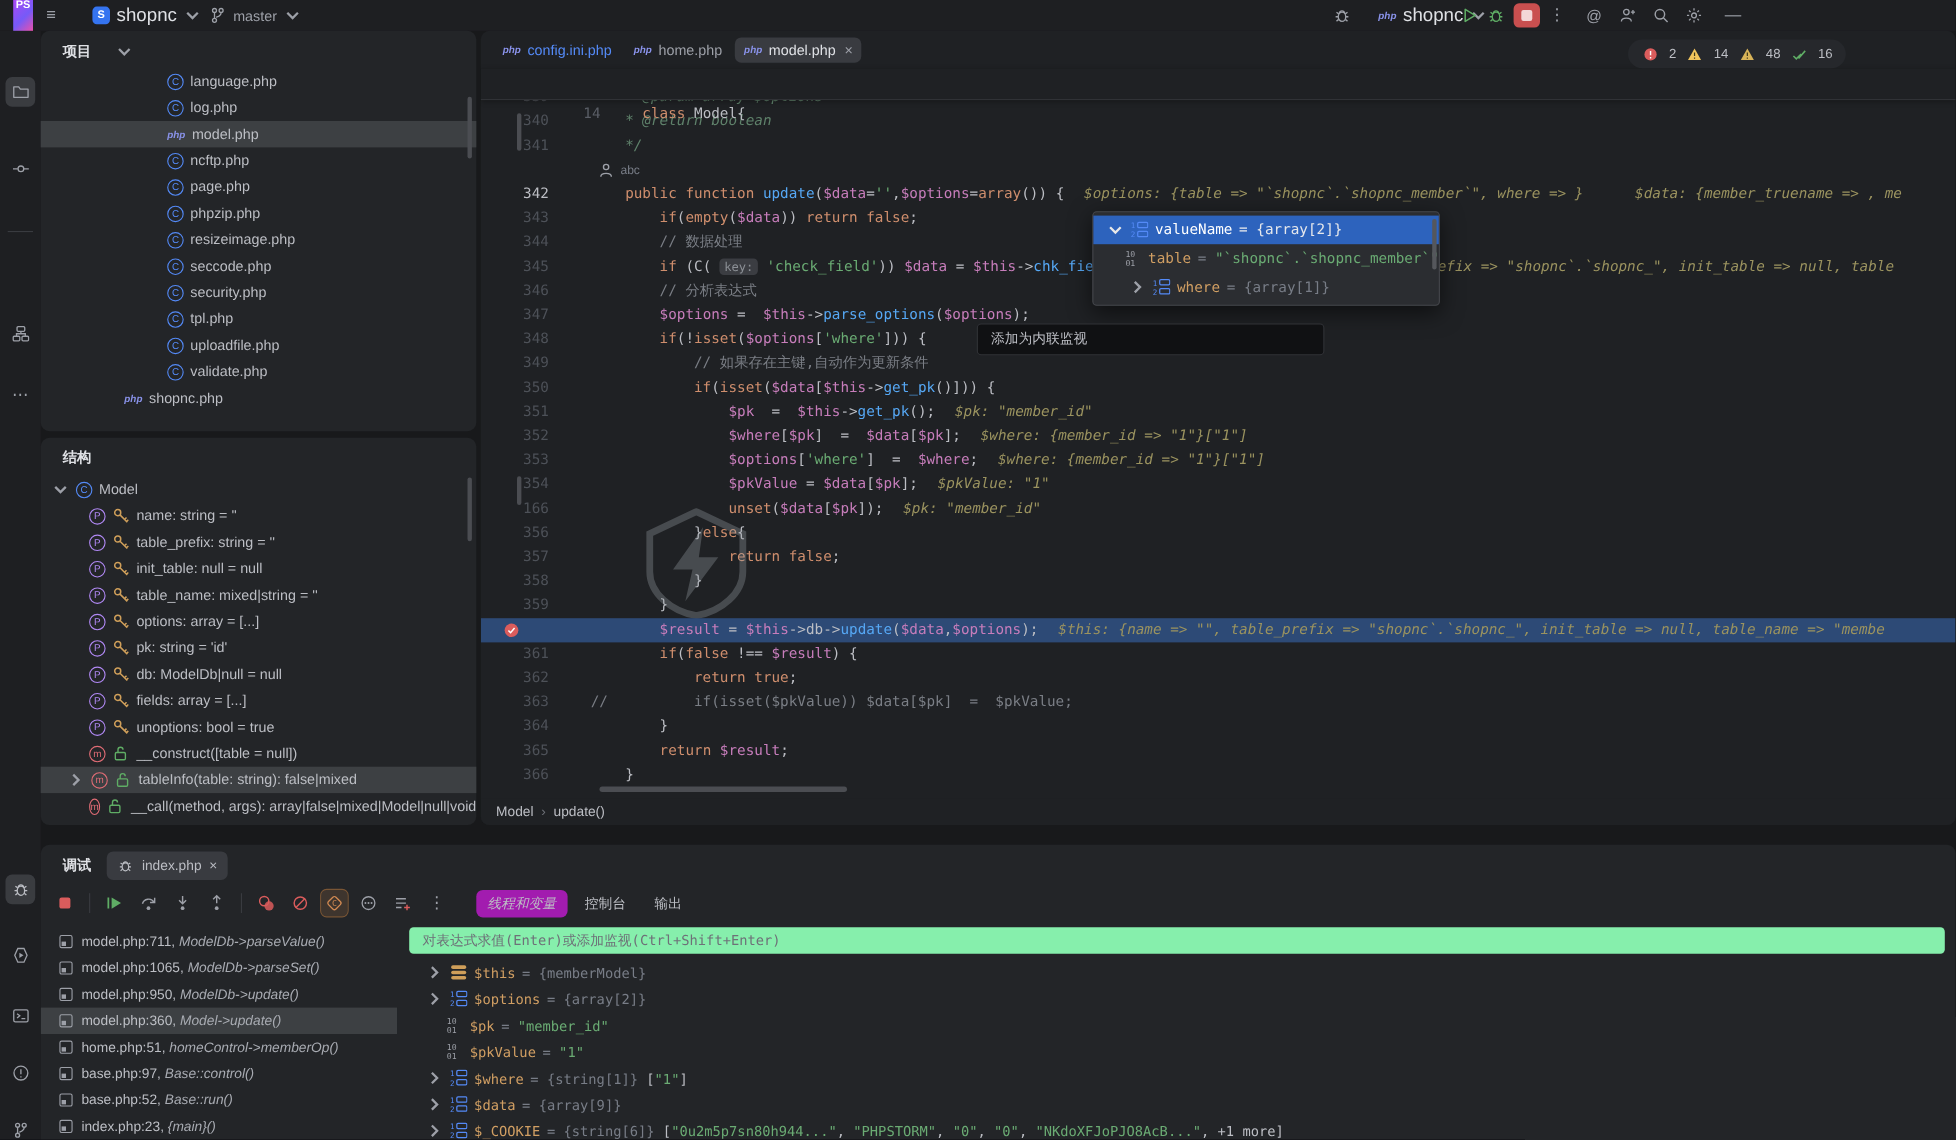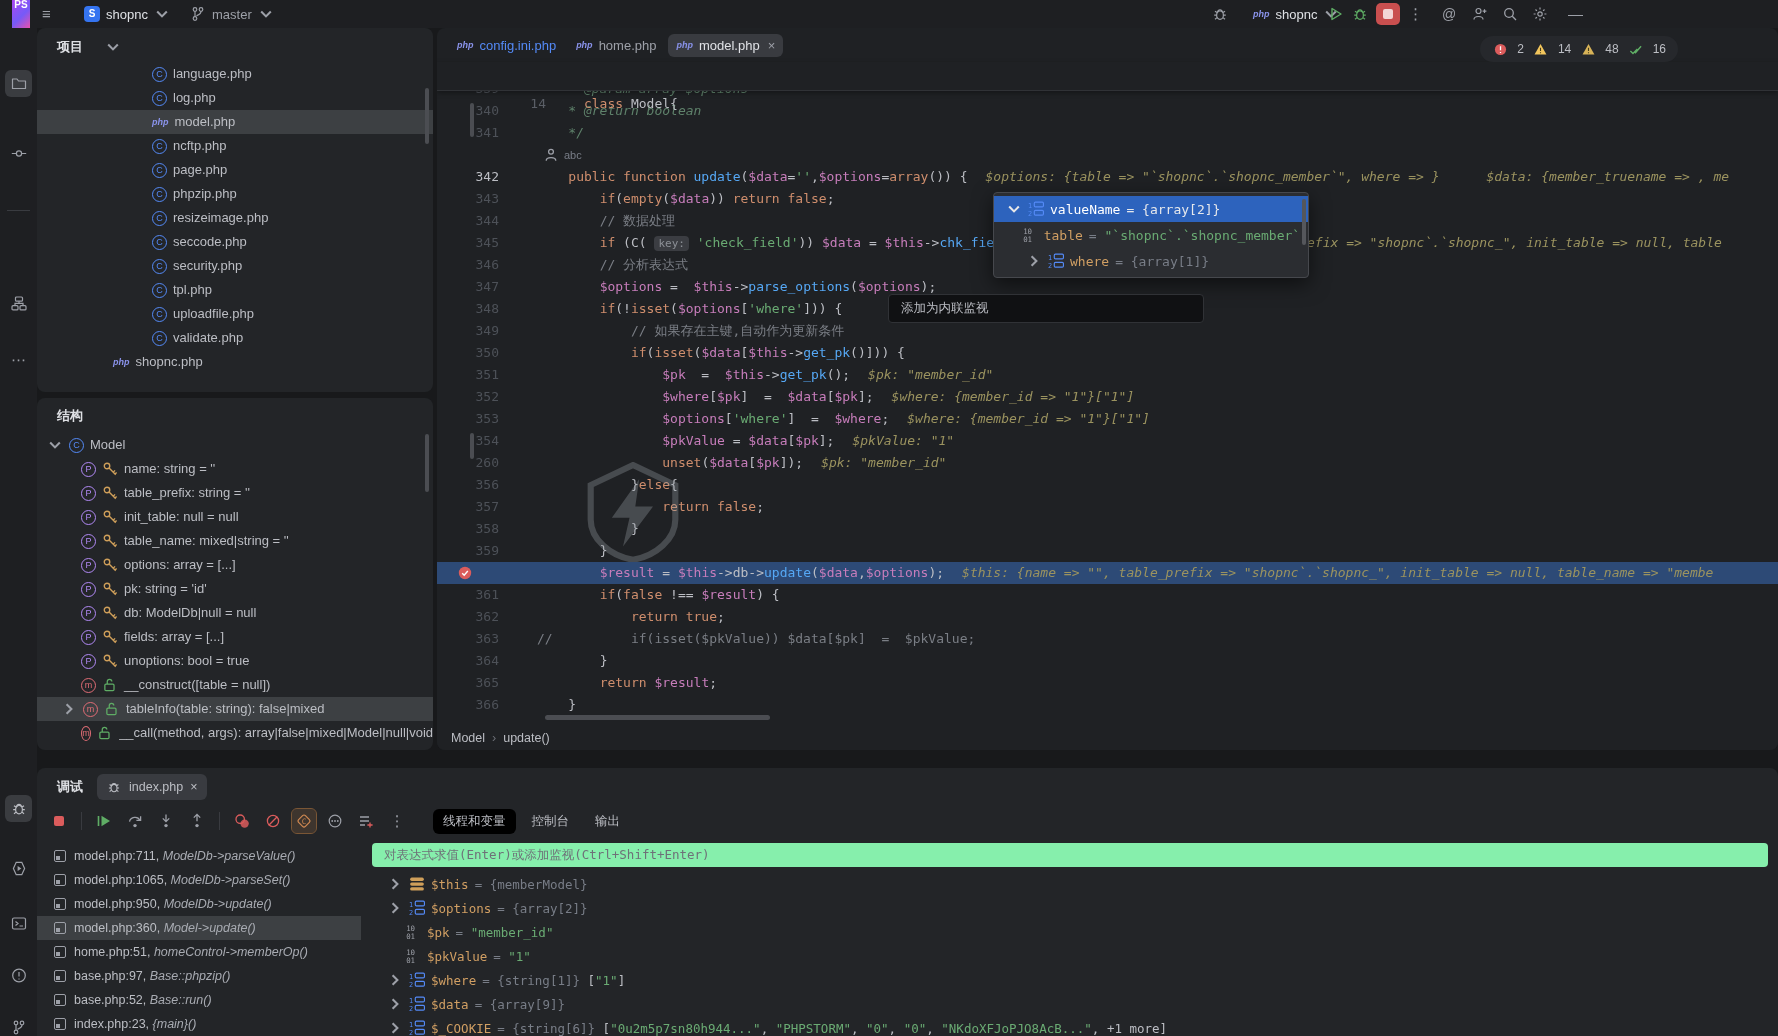--- a/index.html
+++ b/index.html
@@ -2,21 +2,21 @@
 <html><head>
 <meta charset="utf-8">
 <style>
   html,body{margin:0;padding:0;background:#131416;}
   #app{position:relative;width:1778px;height:1036px;background:#18191b;font-family:"Liberation Sans",sans-serif;color:#bcbec4;overflow:hidden;font-size:13px;}
   
   #titlebar{position:absolute;left:0;top:0;width:1778px;height:28px;background:#1e1f22;}
   #titlebar .tb{position:absolute;top:0;height:28px;display:flex;align-items:center;gap:6px;color:#9da0a8;}
   .ps-logo{display:inline-block;width:18px;height:36px;border-radius:4px;background:linear-gradient(135deg,#b345f1 0%,#765af8 55%,#ff4f9d 100%);color:#fff;font-size:10px;font-weight:bold;text-align:center;line-height:18px;}
   .s-badge{display:inline-block;width:16px;height:16px;border-radius:4px;background:#3574f0;color:#fff;font-size:10px;font-weight:bold;text-align:center;line-height:16px;}
-  .tb-label{color:#dfe1e5;font-size:13px;}
+  .tb-label{color:#dfe1e5;font-size:17px;}
   .glyph{font-size:15px;line-height:28px;color:#9da0a8;}
   .ico{display:inline-flex;width:16px;height:16px;align-items:center;justify-content:center;}
   .ico svg{width:16px;height:16px;}
   .ico14 svg{width:14px;height:14px;}
   .stopbox{display:inline-flex;width:24px;height:22px;border-radius:5px;background:#c94f4f;align-items:center;justify-content:center;}
   .stopbox i{width:10px;height:10px;background:#f3d6d6;border-radius:2px;}
   
   #rail{position:absolute;left:0;top:28px;width:37px;height:1008px;background:#1e1f22;}
   .rail-ic{position:absolute;left:5px;width:27px;height:27px;display:flex;align-items:center;justify-content:center;border-radius:6px;}
   .rail-ic svg{width:17px;height:17px;}
@@ -78,21 +78,21 @@
   
   #debug{position:absolute;left:37px;top:768px;width:1741px;height:280px;background:#232528;border-radius:8px;}
   #dbg-head{position:absolute;left:0;top:0;right:0;height:38px;display:flex;align-items:center;gap:14px;padding-left:20px;}
   .dbg-tab{display:flex;align-items:center;gap:7px;background:#393b40;border-radius:6px;padding:5px 9px;font-size:12.5px;color:#bcbec4;}
   #dbg-tools{position:absolute;left:0;top:38px;right:0;height:30px;display:flex;align-items:center;gap:7px;padding-left:10px;}
   .tool-ic{width:24px;height:24px;display:flex;align-items:center;justify-content:center;border-radius:5px;}
   .tool-ic svg{width:16px;height:16px;}
   .tool-ic.hl{background:rgba(208,137,82,.16);outline:1px solid #7a5635;}
   .tool-sep{width:1px;height:18px;background:#393b40;margin:0 3px;}
   .dtab{padding:4px 10px;border-radius:6px;font-size:12.5px;color:#bcbec4;}
-  .dtab.active{background:#000000;}
+  .dtab.active{background:#a21caf;font-style:italic;}
   #frames{position:absolute;left:0;top:76px;width:324px;bottom:0;overflow:hidden;}
   .frame-row{height:24px;display:flex;align-items:center;gap:8px;padding-left:17px;font-size:12.5px;white-space:nowrap;}
   .frame-row .fn{font-style:italic;color:#a8abb2;}
   #vars{position:absolute;left:330px;top:70px;right:6px;bottom:0;}
   #evalbar{position:absolute;left:5px;top:5px;right:4px;height:24px;background:#86efac;border-radius:4px;display:flex;align-items:center;padding-left:12px;color:#6e7178;font-size:12.5px;font-family:"DejaVu Sans Mono",monospace;}
   .var-row{height:24px;display:flex;align-items:center;gap:6px;padding-left:20px;font-family:"DejaVu Sans Mono",monospace;font-size:12.5px;white-space:nowrap;}
   .var-row .nm{color:#d19f63;}
 </style>
 </head>
 <body>
@@ -548,21 +548,21 @@
         <div class="cl"><span class="gut">345</span><span><span class="tok-p">        </span><span class="tok-kw">if </span><span class="tok-p">(</span><span class="tok-p">C</span><span class="tok-p">( </span><span class="tok-chip">key:</span><span class="tok-p"> </span><span class="tok-str">'check_field'</span><span class="tok-p">)) </span><span class="tok-var">$data</span><span class="tok-p"> = </span><span class="tok-var">$this</span><span class="tok-p">-&gt;</span><span class="tok-fn">chk_fie</span></span><span class="hint2" style="left:870px">efix =&gt; "shopnc`.`shopnc_", init_table =&gt; null, table</span></div>
         <div class="cl"><span class="gut">346</span><span><span class="tok-p">        </span><span class="tok-cmt">// 分析表达式</span></span></div>
         <div class="cl"><span class="gut">347</span><span><span class="tok-p">        </span><span class="tok-var">$options</span><span class="tok-p"> =  </span><span class="tok-var">$this</span><span class="tok-p">-&gt;</span><span class="tok-fn">parse_options</span><span class="tok-p">(</span><span class="tok-var">$options</span><span class="tok-p">);</span></span></div>
         <div class="cl"><span class="gut">348</span><span><span class="tok-p">        </span><span class="tok-kw">if</span><span class="tok-p">(!</span><span class="tok-kw">isset</span><span class="tok-p">(</span><span class="tok-var">$options</span><span class="tok-p">[</span><span class="tok-str">'where'</span><span class="tok-p">])) {</span></span></div>
         <div class="cl"><span class="gut">349</span><span><span class="tok-p">            </span><span class="tok-cmt">// 如果存在主键,自动作为更新条件</span></span></div>
         <div class="cl"><span class="gut">350</span><span><span class="tok-p">            </span><span class="tok-kw">if</span><span class="tok-p">(</span><span class="tok-kw">isset</span><span class="tok-p">(</span><span class="tok-var">$data</span><span class="tok-p">[</span><span class="tok-var">$this</span><span class="tok-p">-&gt;</span><span class="tok-fn">get_pk</span><span class="tok-p">()])) {</span></span></div>
         <div class="cl"><span class="gut">351</span><span><span class="tok-p">                </span><span class="tok-var">$pk</span><span class="tok-p">  =  </span><span class="tok-var">$this</span><span class="tok-p">-&gt;</span><span class="tok-fn">get_pk</span><span class="tok-p">();</span></span><span class="hint">$pk: "member_id"</span></div>
         <div class="cl"><span class="gut">352</span><span><span class="tok-p">                </span><span class="tok-var">$where</span><span class="tok-p">[</span><span class="tok-var">$pk</span><span class="tok-p">]  =  </span><span class="tok-var">$data</span><span class="tok-p">[</span><span class="tok-var">$pk</span><span class="tok-p">];</span></span><span class="hint">$where: {member_id =&gt; "1"}["1"]</span></div>
         <div class="cl"><span class="gut">353</span><span><span class="tok-p">                </span><span class="tok-var">$options</span><span class="tok-p">[</span><span class="tok-str">'where'</span><span class="tok-p">]  =  </span><span class="tok-var">$where</span><span class="tok-p">;</span></span><span class="hint">$where: {member_id =&gt; "1"}["1"]</span></div>
         <div class="cl"><span class="gut">354</span><span><span class="tok-p">                </span><span class="tok-var">$pkValue</span><span class="tok-p"> = </span><span class="tok-var">$data</span><span class="tok-p">[</span><span class="tok-var">$pk</span><span class="tok-p">];</span></span><span class="hint">$pkValue: "1"</span></div>
-        <div class="cl"><span class="gut">260</span><span><span class="tok-p">                </span><span class="tok-kw">unset</span><span class="tok-p">(</span><span class="tok-var">$data</span><span class="tok-p">[</span><span class="tok-var">$pk</span><span class="tok-p">]);</span></span><span class="hint">$pk: "member_id"</span></div>
+        <div class="cl"><span class="gut">166</span><span><span class="tok-p">                </span><span class="tok-kw">unset</span><span class="tok-p">(</span><span class="tok-var">$data</span><span class="tok-p">[</span><span class="tok-var">$pk</span><span class="tok-p">]);</span></span><span class="hint">$pk: "member_id"</span></div>
         <div class="cl"><span class="gut">356</span><span><span class="tok-p">            </span><span class="tok-p">}</span><span class="tok-kw">else</span><span class="tok-p">{</span></span></div>
         <div class="cl"><span class="gut">357</span><span><span class="tok-p">                </span><span class="tok-kw">return false</span><span class="tok-p">;</span></span></div>
         <div class="cl"><span class="gut">358</span><span><span class="tok-p">            </span><span class="tok-p">}</span></span></div>
         <div class="cl"><span class="gut">359</span><span><span class="tok-p">        </span><span class="tok-p">}</span></span></div>
         <div class="cl cur"><span class="gut"></span><span class="bp-ic"><svg viewBox="0 0 16 16">
               <circle cx="8" cy="8" r="6.2" fill="#db5c5c"></circle>
               <path d="M5.2 8.2l2 2 3.6-4.2" stroke="#fff" stroke-width="1.4" fill="none"></path>
             </svg></span><span><span class="tok-p">        </span><span class="tok-var">$result</span><span class="tok-p"> = </span><span class="tok-var">$this</span><span class="tok-p">-&gt;</span><span class="tok-p">db</span><span class="tok-p">-&gt;</span><span class="tok-fn">update</span><span class="tok-p">(</span><span class="tok-var">$data</span><span class="tok-p">,</span><span class="tok-var">$options</span><span class="tok-p">);</span></span><span class="hint">$this: {name =&gt; "", table_prefix =&gt; "shopnc`.`shopnc_", init_table =&gt; null, table_name =&gt; "membe</span></div>
         <div class="cl"><span class="gut">361</span><span><span class="tok-p">        </span><span class="tok-kw">if</span><span class="tok-p">(</span><span class="tok-kw">false</span><span class="tok-p"> !== </span><span class="tok-var">$result</span><span class="tok-p">) {</span></span></div>
         <div class="cl"><span class="gut">362</span><span><span class="tok-p">            </span><span class="tok-kw">return true</span><span class="tok-p">;</span></span></div>
@@ -775,21 +775,21 @@
         <div class="frame-row row-sel">
           <i class="icfr"></i>
           <span>model.php:360, <span class="fn">Model-&gt;update()</span></span>
         </div>
         <div class="frame-row">
           <i class="icfr"></i>
           <span>home.php:51, <span class="fn">homeControl-&gt;memberOp()</span></span>
         </div>
         <div class="frame-row">
           <i class="icfr"></i>
-          <span>base.php:97, <span class="fn">Base::phpzip()</span></span>
+          <span>base.php:97, <span class="fn">Base::control()</span></span>
         </div>
         <div class="frame-row">
           <i class="icfr"></i>
           <span>base.php:52, <span class="fn">Base::run()</span></span>
         </div>
         <div class="frame-row">
           <i class="icfr"></i>
           <span>index.php:23, <span class="fn">{main}()</span></span>
         </div>
       </div>

